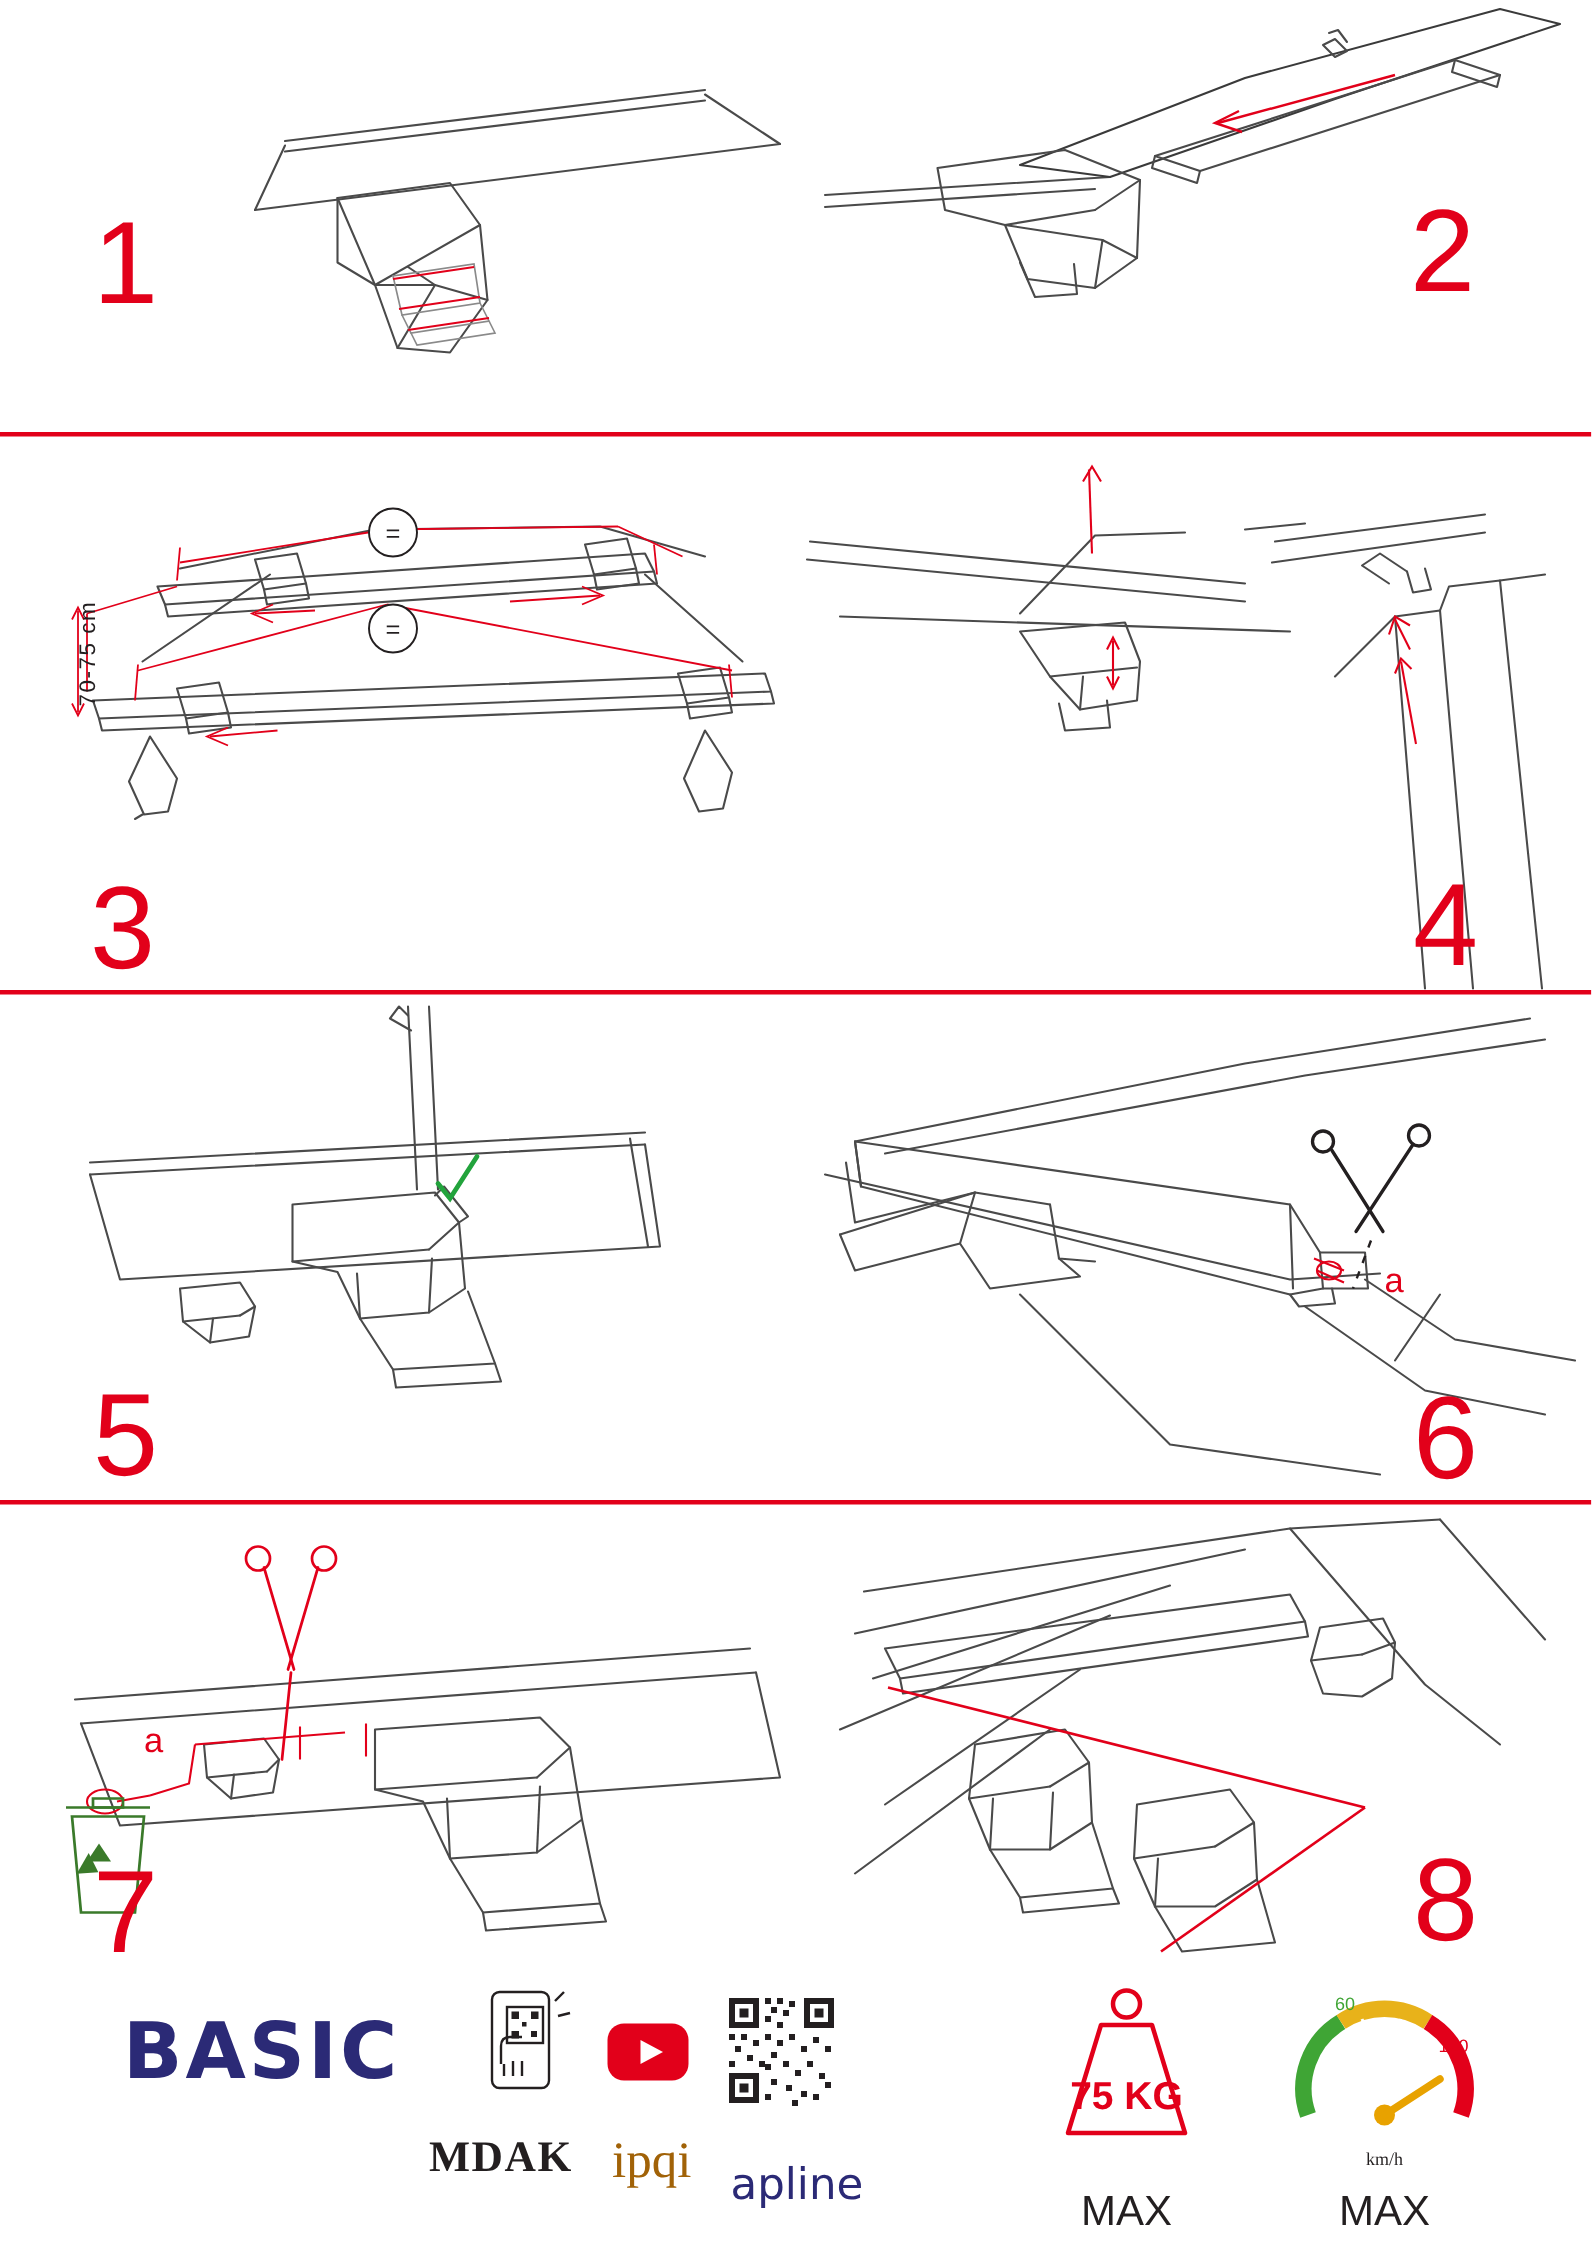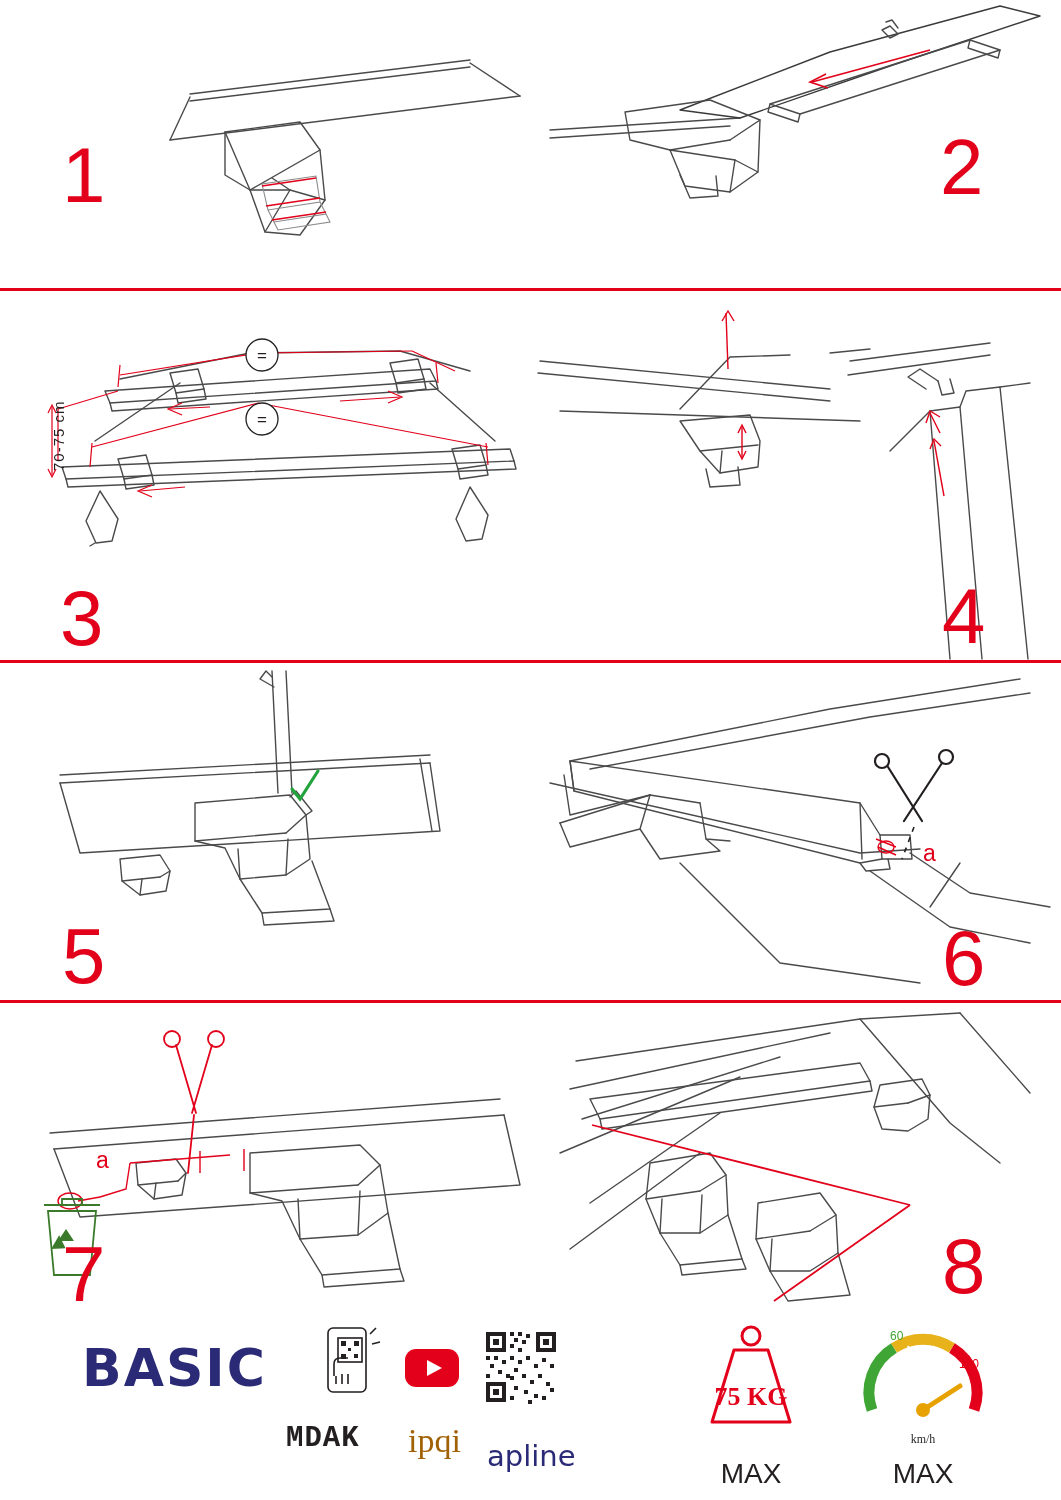--- a/index.html
+++ b/index.html
@@ -95,21 +95,21 @@
   .brand-accessory .a1 { color: #2b2a76; }
   .brand-accessory .a2 { color: #e2001a; }
   .logo-mdak {
     position: absolute;
     left: 286px;
     top: 112px;
     font-size: 29px;
     font-weight: bold;
     color: #231f20;
     letter-spacing: 1px;
-    font-family: Liberation Mono, monospace;
+    font-family: Liberation Serif, serif;
   }
   .logo-ipqi {
     position: absolute;
     left: 408px;
     top: 112px;
     font-size: 34px;
     color: #a16207;
     font-family: Liberation Serif, serif;
   }
   .logo-apline {
@@ -122,21 +122,21 @@
   }
   .weight-text {
     position: absolute;
     left: 703px;
     top: 72px;
     width: 96px;
     text-align: center;
     font-size: 26px;
     font-weight: bold;
     color: #e2001a;
-    font-family: Liberation Serif, serif;
+    font-family: Liberation Sans, sans-serif;
   }
   .max1 {
     position: absolute;
     left: 693px;
     top: 148px;
     width: 116px;
     text-align: center;
     font-size: 28px;
     color: #231f20;
     font-family: "Liberation Sans", sans-serif;

